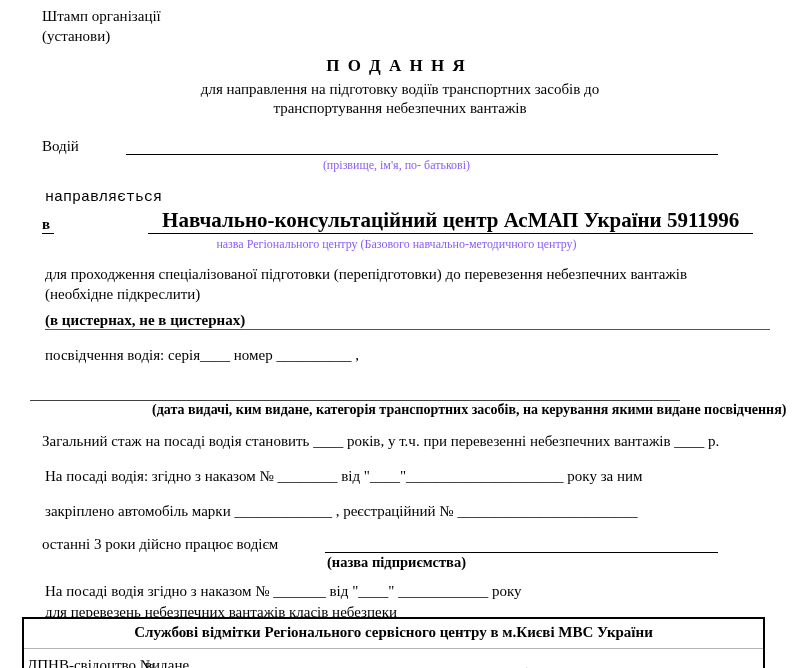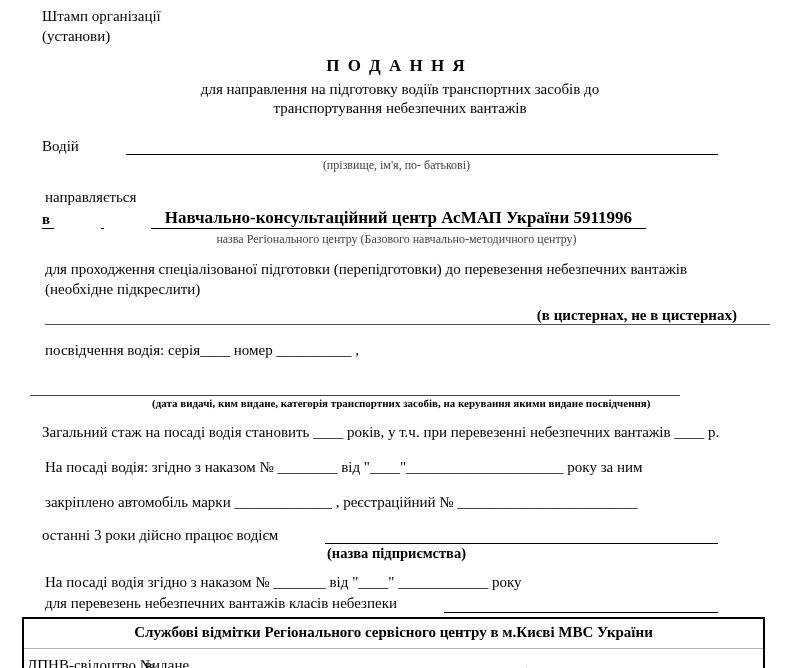--- a/index.html
+++ b/index.html
@@ -15,37 +15,37 @@
   }
   .stamp { margin:6px 0 0 42px; line-height:20px; }
   .title { text-align:center; font-weight:bold; font-size:17px; letter-spacing:2px; margin-top:10px; }
   .subtitle { text-align:center; line-height:19px;padding-left:7px; }
   .subtitle-block { margin-top:4px; }
 
   .row { display:flex; align-items:flex-end;gap:47px; }
   .fill-line { flex:1; border-bottom:1px solid #000; height:1.05em; }
 
   .driver-row { margin:20px 75px 0 42px; }
-  .hint { font-size:12px; text-align:center; line-height:16px; margin-top:2px; color:#404040; }
+  .hint { font-size:12px; text-align:center; line-height:16px; margin-top:2px; color:#8b5cf6; }
 
-  .sent-label { margin:16px 0 0 45px; }
+  .sent-label { margin:16px 0 0 45px;font-family:Liberation Mono, monospace; }
   .center-row { margin:2px 100px 0 42px; align-items:flex-end; }
   .center-row .lbl { font-weight:bold; border-bottom:1px solid #000; padding-right:4px; }
   .center-row .pre-fill { width:88px; border-bottom:1px solid #000; height:1.2em; }
-  .center-name { font-weight:bold; font-size:17px; border-bottom:1px solid #000; padding:0 14px; white-space:nowrap; }
+  .center-name { font-weight:bold; font-size:21px; border-bottom:1px solid #000; padding:0 14px; white-space:nowrap; }
 
   .para { margin:0 25px 0 45px; line-height:20px; }
   .train-block { margin-top:12px; }
-  .tank-line { display:flex; margin:8px 23px 0 45px; border-bottom:1.5px solid #555; }
+  .tank-line { display:flex; margin:8px 23px 0 45px; border-bottom:1.5px solid #555;flex-direction:column; }
   .tank-line .spacer { flex:1.75; }
   .tank-line .txt { font-weight:bold; white-space:nowrap; margin-right:33px; }
 
   .license-line { margin:17px 25px 0 45px; }
   .issue-rule { margin:36px 0 0 30px; width:650px; border-bottom:1.5px solid #444; }
-  .issue-hint { font-size:11px; font-weight:bold; white-space:nowrap; margin:1px 0 0 152px; }
+  .issue-hint { font-size:14px; font-weight:bold; white-space:nowrap; margin:1px 0 0 152px; }
 
   .exp-line { margin:13px 25px 0 42px; }
   .p1 { margin-top:15px; }
   .p1-l3 { margin:15px 75px 0 42px; }
   .enterprise-hint { font-weight:bold; font-size:14.5px; text-align:center; margin-top:1px; }
 
   .p2 { margin:10px 75px 0 45px; line-height:20.5px; }
   .p2 .row { line-height:20.5px; }
   .bold { font-weight:bold; }
 

